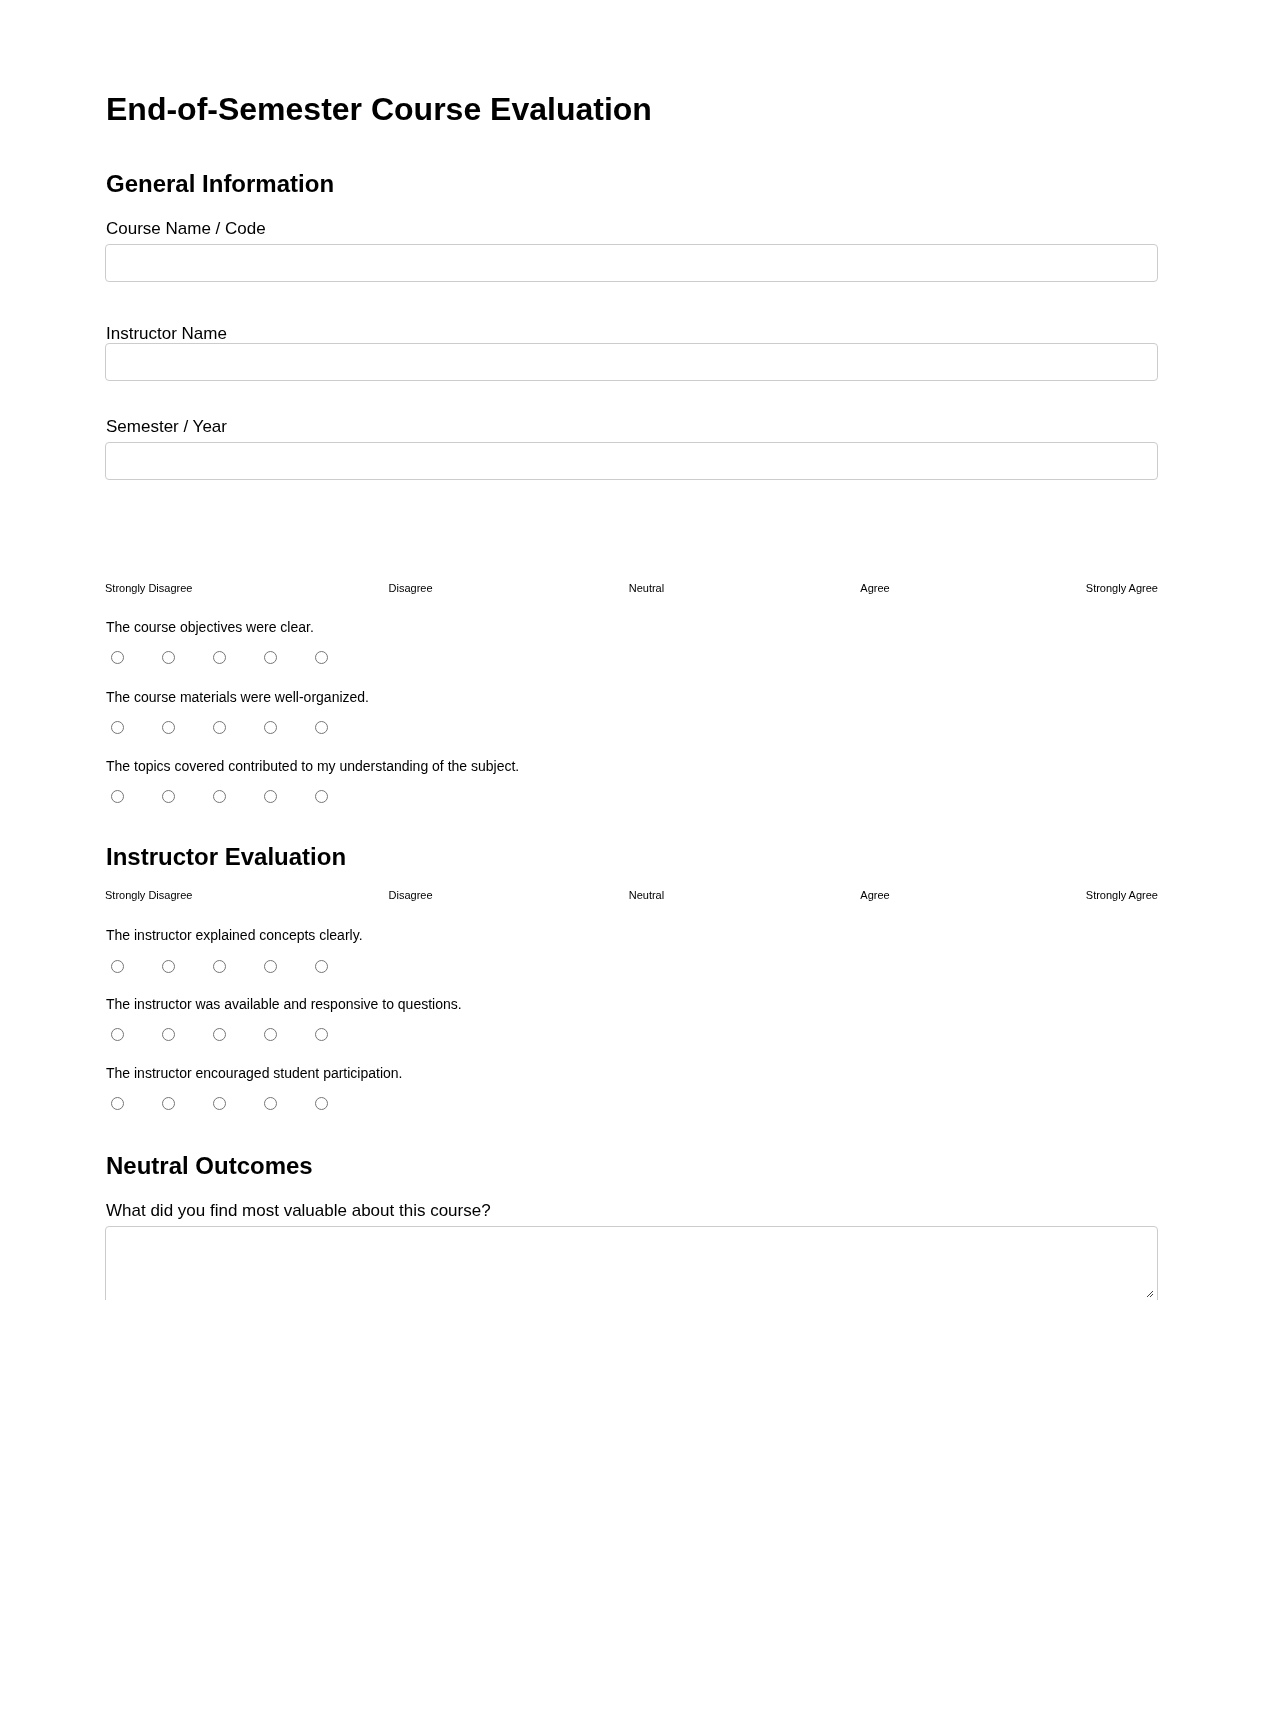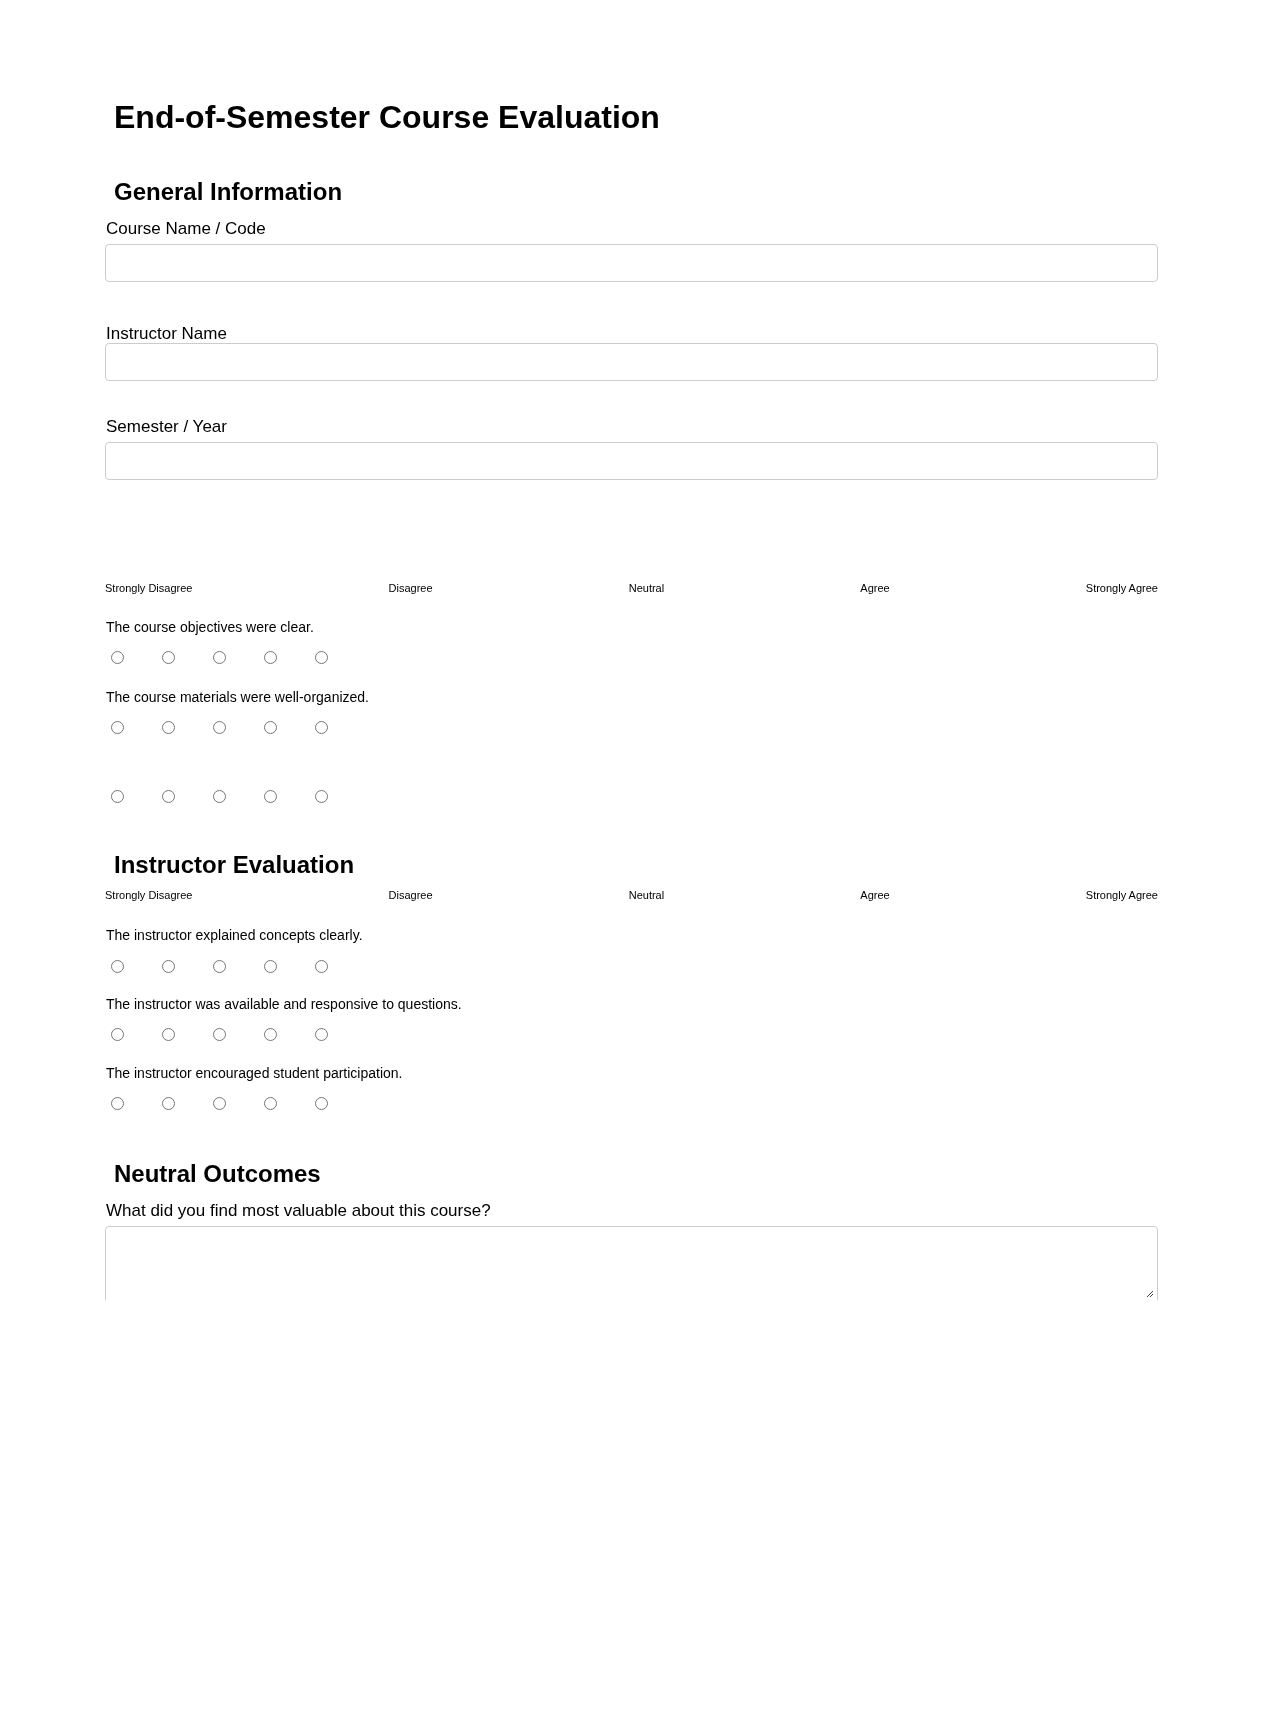--- a/index.html
+++ b/index.html
@@ -21,30 +21,30 @@
       left: 105px;
       top: 0;
       width: 1053px;
       height: 1300px;
       overflow: hidden;
     }
     h1 {
       position: absolute;
       left: 1px;
       top: 90px;
-      margin: 8px;
+      margin: 0;
       font-size: 32px;
       font-weight: bold;
       line-height: 38px;
       white-space: nowrap;
     }
     h2 {
       position: absolute;
       left: 1px;
-      margin: 8px;
+      margin: 0;
       font-size: 24px;
       font-weight: bold;
       line-height: 30px;
       white-space: nowrap;
     }
     .field-label {
       position: absolute;
       left: 1px;
       font-size: 17px;
       line-height: 20px;
@@ -154,20 +154,21 @@
 
   <div class="question" style="top:687px">The course materials were well-organized.</div>
   <div class="radio-row" style="top:720px">
     <span class="radio"></span>
     <span class="radio"></span>
     <span class="radio"></span>
     <span class="radio"></span>
     <span class="radio"></span>
   </div>
 
+  <div class="question" style="top:756px">The topics covered contributed to my understanding of the subject.</div>
   <div class="radio-row" style="top:789px">
     <span class="radio"></span>
     <span class="radio"></span>
     <span class="radio"></span>
     <span class="radio"></span>
     <span class="radio"></span>
   </div>
 
   <h2 style="top:842px">Instructor Evaluation</h2>
 

